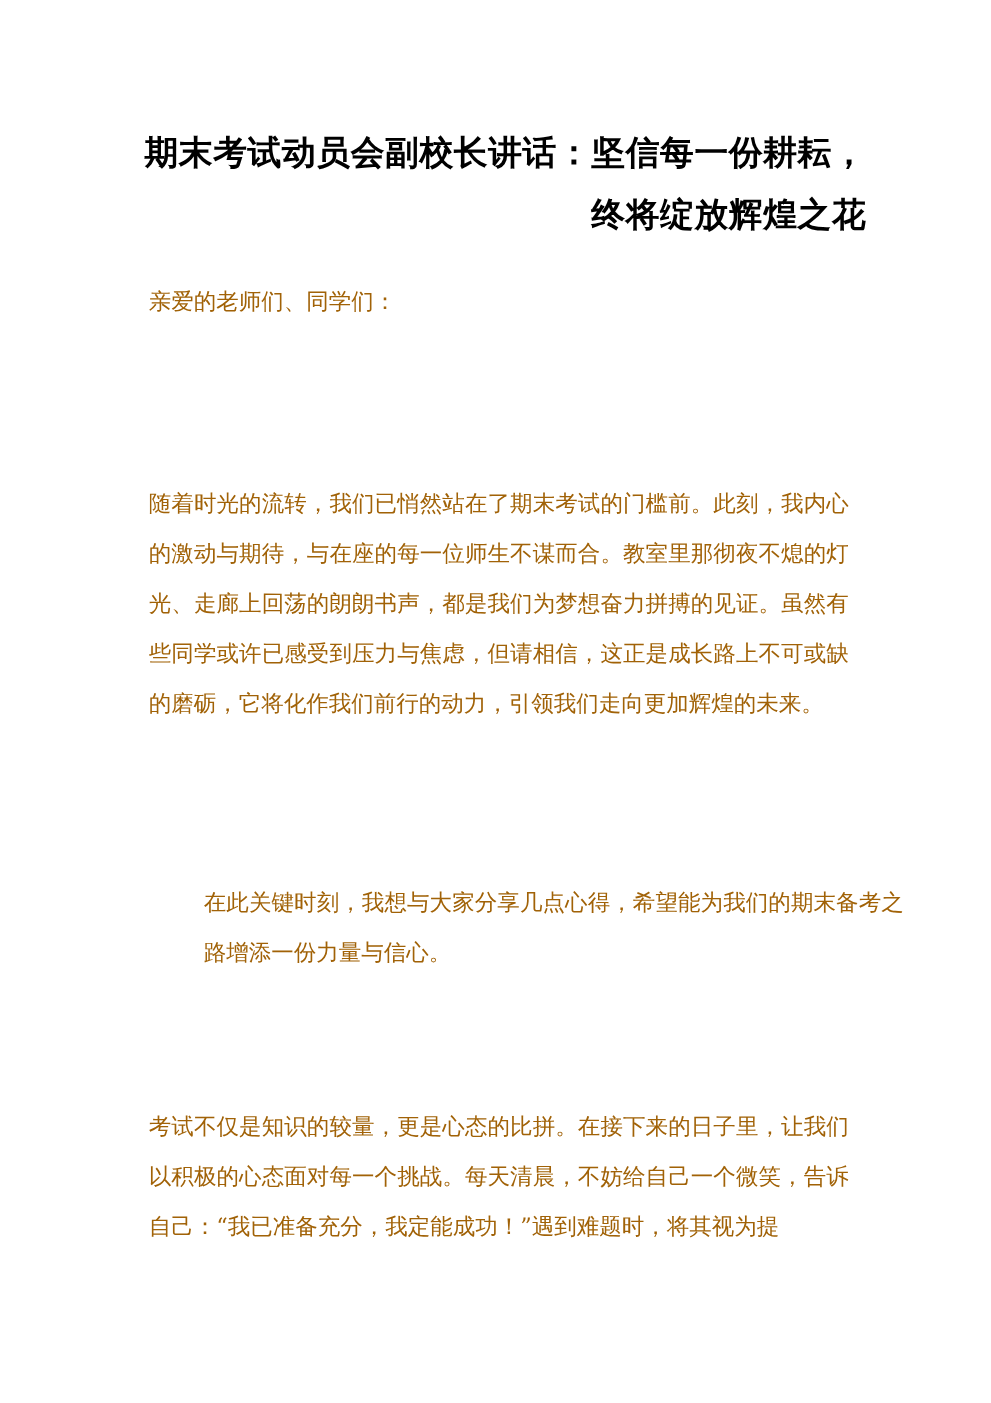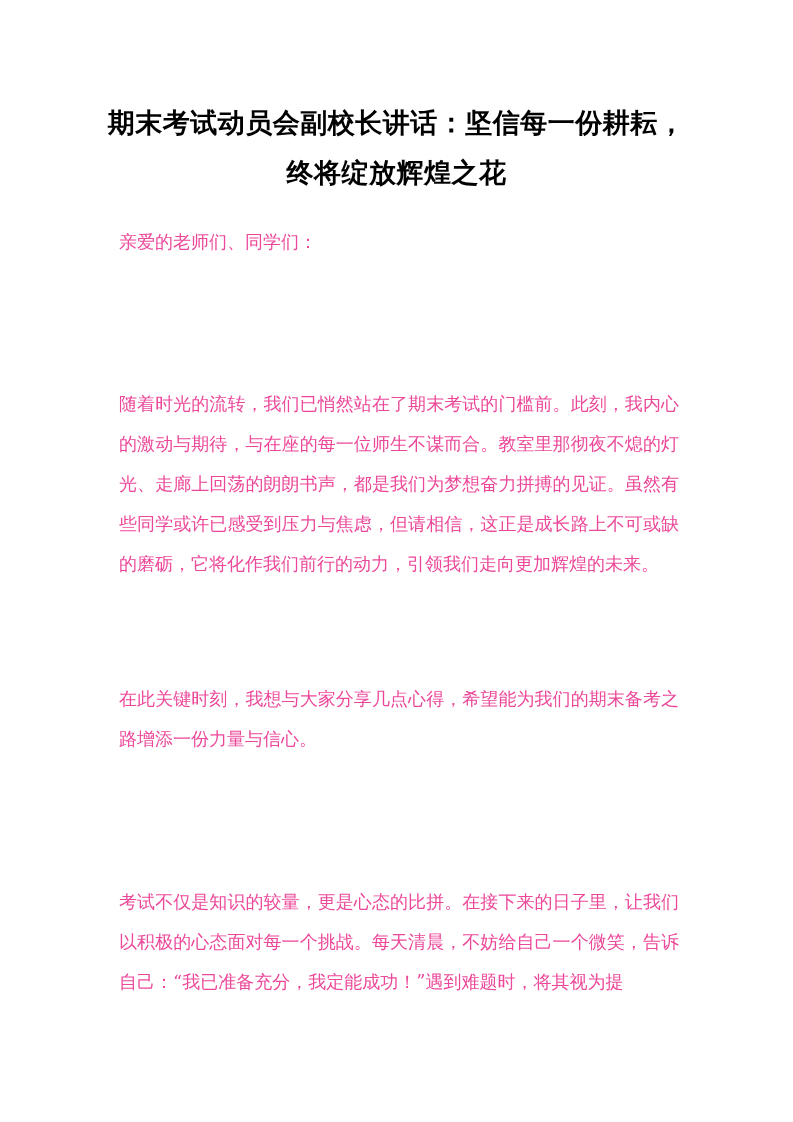--- a/index.html
+++ b/index.html
@@ -1,27 +1,27 @@
 <!DOCTYPE html>
 <html><head>
   <meta charset="utf-8">
   <style>
     html, body { margin: 0; padding: 0; background: #ffffff; }
     body { width: 793px; height: 1122px; position: relative; overflow: hidden;
            font-family: "DejaVu Serif", "Liberation Serif", serif; color: #111111; }
     .page { position: absolute; left: 0; top: 0; width: 793px; height: 1122px; background: #fff; }
-    .title { position: absolute; left: 100px; width: 593px; top: 98px; text-align: center;
+    .title { position: absolute; left: 100px; width: 593px; top: 98px; text-align: right;
              font-family: "DejaVu Sans", "Liberation Sans", sans-serif; font-weight: bold;
              font-size: 27px; line-height: 50px; color: #000; letter-spacing: 0.5px; }
     .para { position: absolute; left: 119px; width: 560px; font-size: 18px; line-height: 40px;
-            text-align: justify; text-justify: inter-character; color: #ec4899; word-break: break-all; }
+            text-align: justify; text-justify: inter-character; color: #a16207; word-break: break-all; }
   </style>
 </head>
 <body>
 
 <div class="page">
   <div class="title">期末考试动员会副校长讲话：坚信每一份耕耘，终将绽放辉煌之花</div>
 
   <div class="para" style="top:222px;">亲爱的老师们、同学们：</div>
   <div class="para" style="top:384px;">随着时光的流转，我们已悄然站在了期末考试的门槛前。此刻，我内心的激动与期待，与在座的每一位师生不谋而合。教室里那彻夜不熄的灯光、走廊上回荡的朗朗书声，都是我们为梦想奋力拼搏的见证。虽然有些同学或许已感受到压力与焦虑，但请相信，这正是成长路上不可或缺的磨砺，它将化作我们前行的动力，引领我们走向更加辉煌的未来。</div>
-  <div class="para" style="top:679px;">在此关键时刻，我想与大家分享几点心得，希望能为我们的期末备考之路增添一份力量与信心。</div>
+  <div class="para" style="top:703px;margin-left:44px;">在此关键时刻，我想与大家分享几点心得，希望能为我们的期末备考之路增添一份力量与信心。</div>
   <div class="para" style="top:882px;">考试不仅是知识的较量，更是心态的比拼。在接下来的日子里，让我们以积极的心态面对每一个挑战。每天清晨，不妨给自己一个微笑，告诉自己：“我已准备充分，我定能成功！”遇到难题时，将其视为提</div>
 </div>
 
 </body></html>

